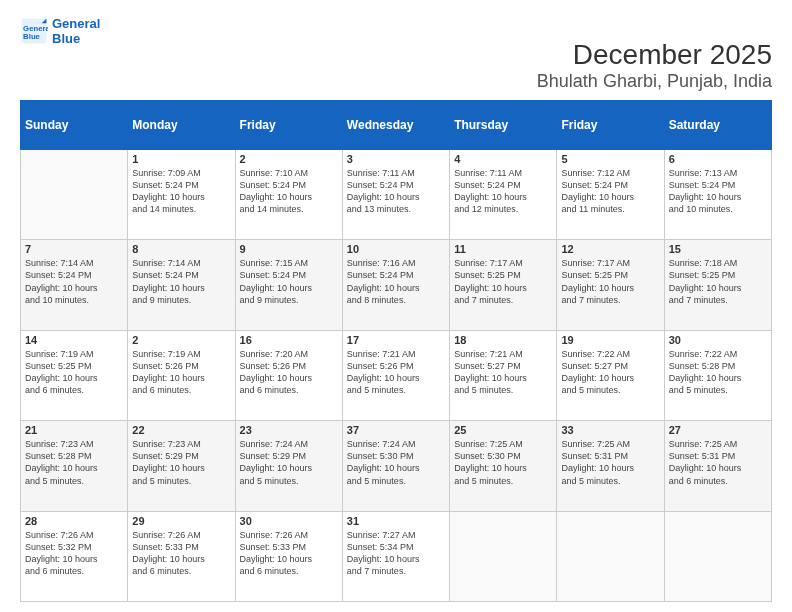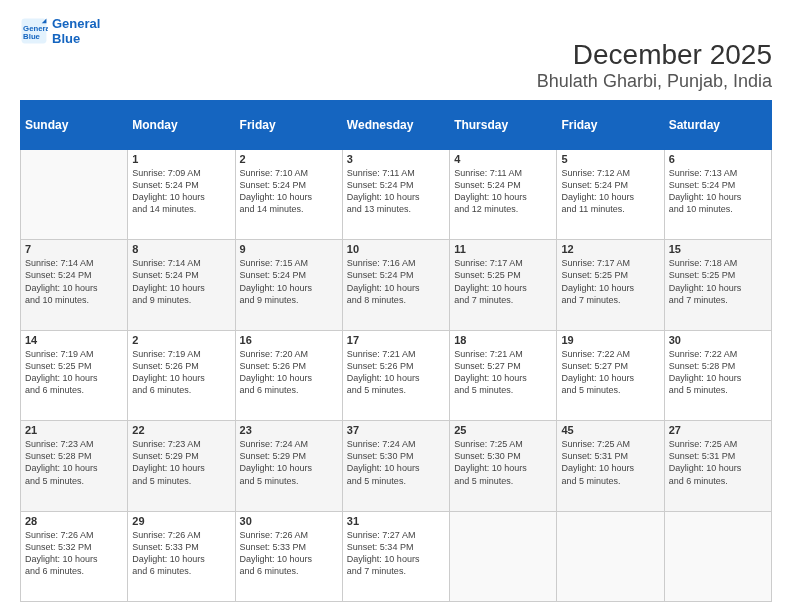--- a/index.html
+++ b/index.html
@@ -228,21 +228,21 @@
           </td>
           <td>
             <span class="day-num">37</span>
             <div class="day-info">Sunrise: 7:24 AM<br>Sunset: 5:30 PM<br>Daylight: 10 hours<br>and 5 minutes.</div>
           </td>
           <td>
             <span class="day-num">25</span>
             <div class="day-info">Sunrise: 7:25 AM<br>Sunset: 5:30 PM<br>Daylight: 10 hours<br>and 5 minutes.</div>
           </td>
           <td>
-            <span class="day-num">45</span>
+            <span class="day-num">33</span>
             <div class="day-info">Sunrise: 7:25 AM<br>Sunset: 5:31 PM<br>Daylight: 10 hours<br>and 5 minutes.</div>
           </td>
           <td>
             <span class="day-num">27</span>
             <div class="day-info">Sunrise: 7:25 AM<br>Sunset: 5:31 PM<br>Daylight: 10 hours<br>and 6 minutes.</div>
           </td>
         </tr>
         <tr>
           <td>
             <span class="day-num">28</span>

